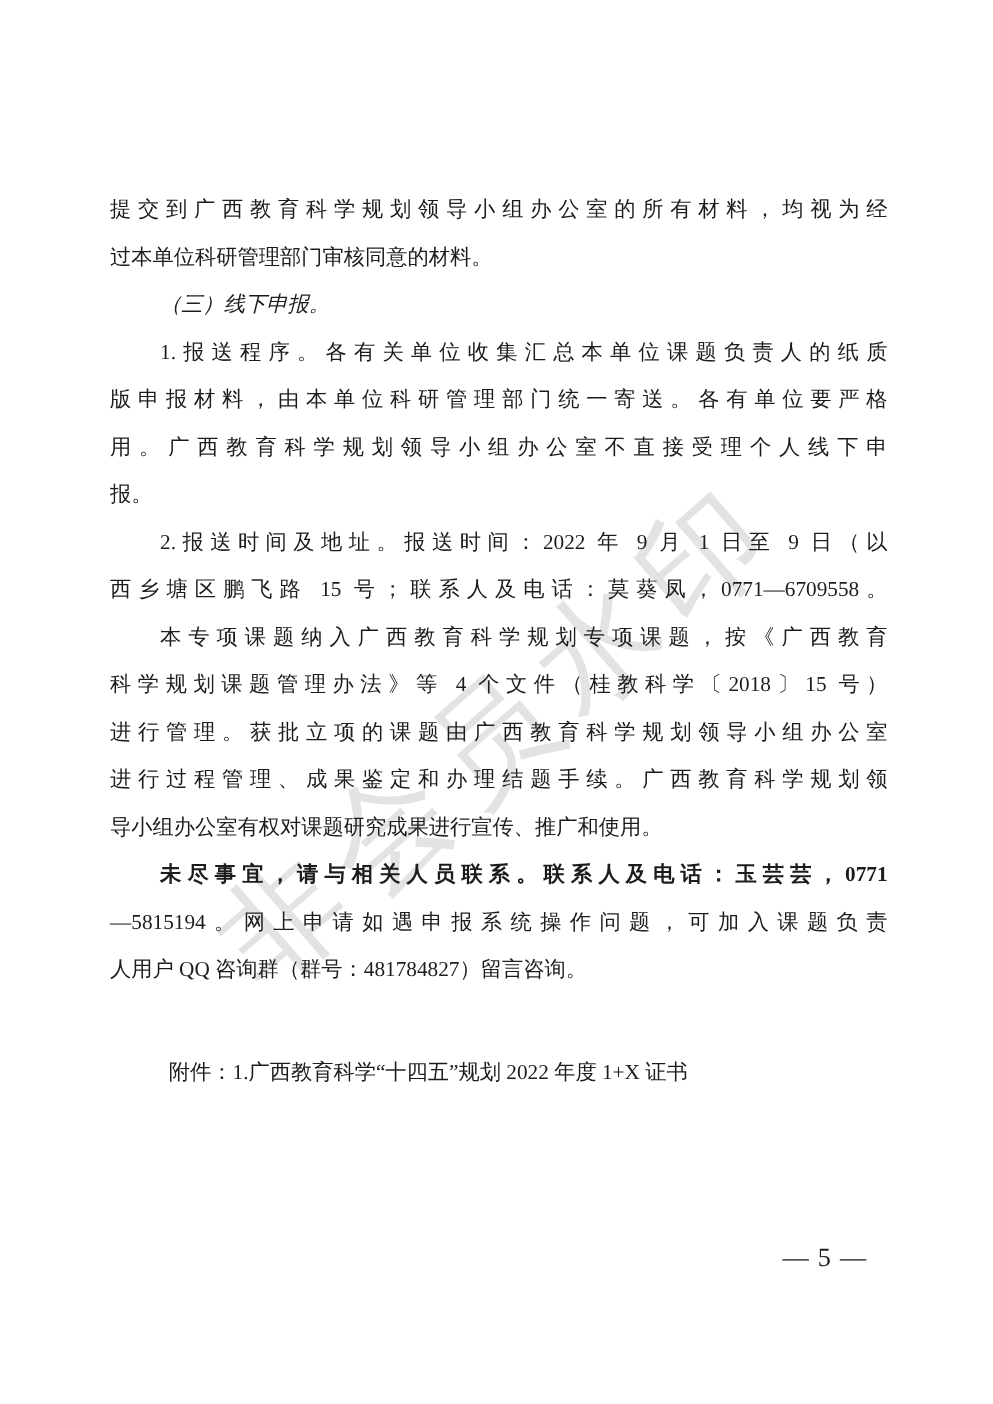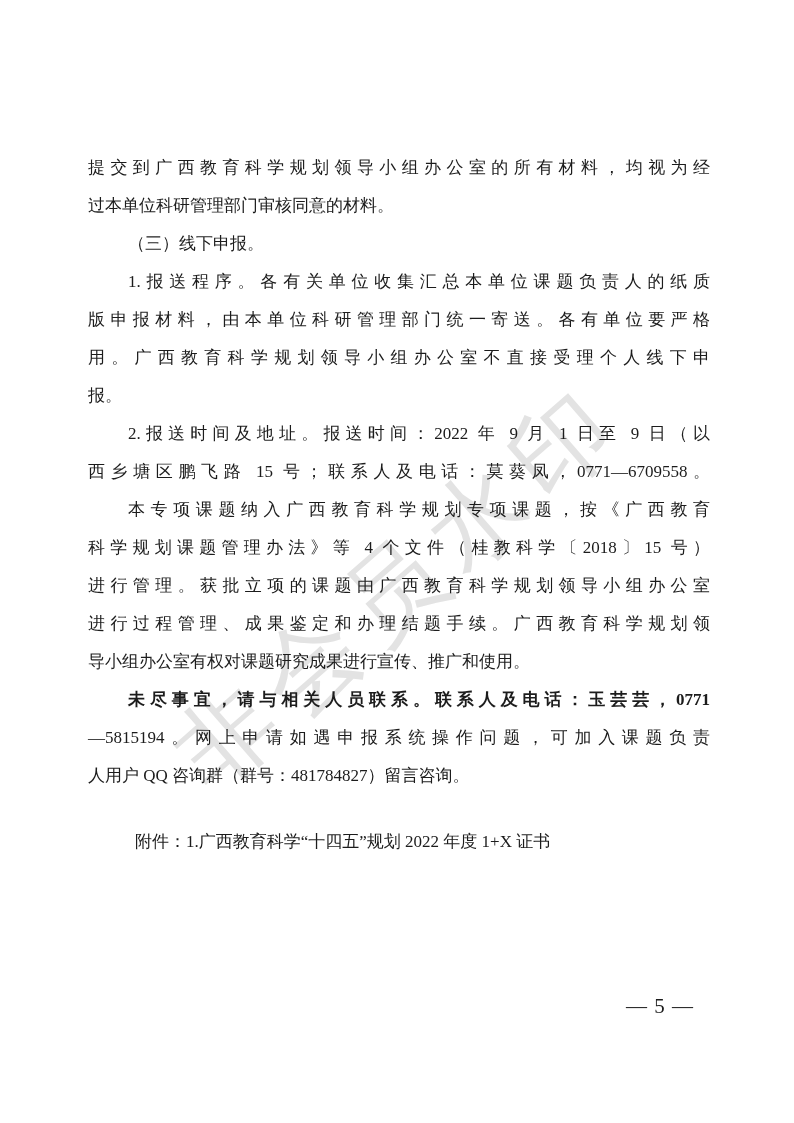--- a/index.html
+++ b/index.html
@@ -45,20 +45,21 @@
   }
   .line.jfull {
     text-align-last: justify;
   }
   .line.hei {
     font-family: "Liberation Sans", sans-serif;
     font-weight: 700;
   }
   .line.kai {
     font-weight: 400;
+    font-style: italic;
   }
   .page-number {
     position: absolute;
     top: 994px;
     left: 626px;
     font-size: 21px;
     letter-spacing: 1px;
     z-index: 1;
     font-family: "Liberation Serif", serif;
     color: #1c1c1c;
@@ -81,17 +82,17 @@
       <div class="line body jfull" style="padding-left: 40px;">2.报送时间及地址。报送时间：2022 年 9 月 1 日至 9 日（以</div>
       <div class="line body jfull">西乡塘区鹏飞路 15 号；联系人及电话：莫葵凤，0771—6709558。</div>
       <div class="line body jfull" style="padding-left: 40px;">本专项课题纳入广西教育科学规划专项课题，按《广西教育</div>
       <div class="line body jfull">科学规划课题管理办法》等 4 个文件（桂教科学〔2018〕15 号）</div>
       <div class="line body jfull">进行管理。获批立项的课题由广西教育科学规划领导小组办公室</div>
       <div class="line body jfull">进行过程管理、成果鉴定和办理结题手续。广西教育科学规划领</div>
       <div class="line body">导小组办公室有权对课题研究成果进行宣传、推广和使用。</div>
       <div class="line body jfull" style="padding-left: 40px; font-weight: bold;">未尽事宜，请与相关人员联系。联系人及电话：玉芸芸，0771</div>
       <div class="line body jfull">—5815194。网上申请如遇申报系统操作问题，可加入课题负责</div>
       <div class="line body">人用户 QQ 咨询群（群号：481784827）留言咨询。</div>
-      <div class="line body" style="padding-left: 47px; margin-top: 28px;">附件：1.广西教育科学“十四五”规划 2022 年度 1+X 证书</div>
+      <div class="line body" style="padding-left: 47px; margin-top: 44px;">附件：1.广西教育科学“十四五”规划 2022 年度 1+X 证书</div>
     </div>
 
   <div class="page-number">— 5 —</div>
 </div>
 
 </body></html>

